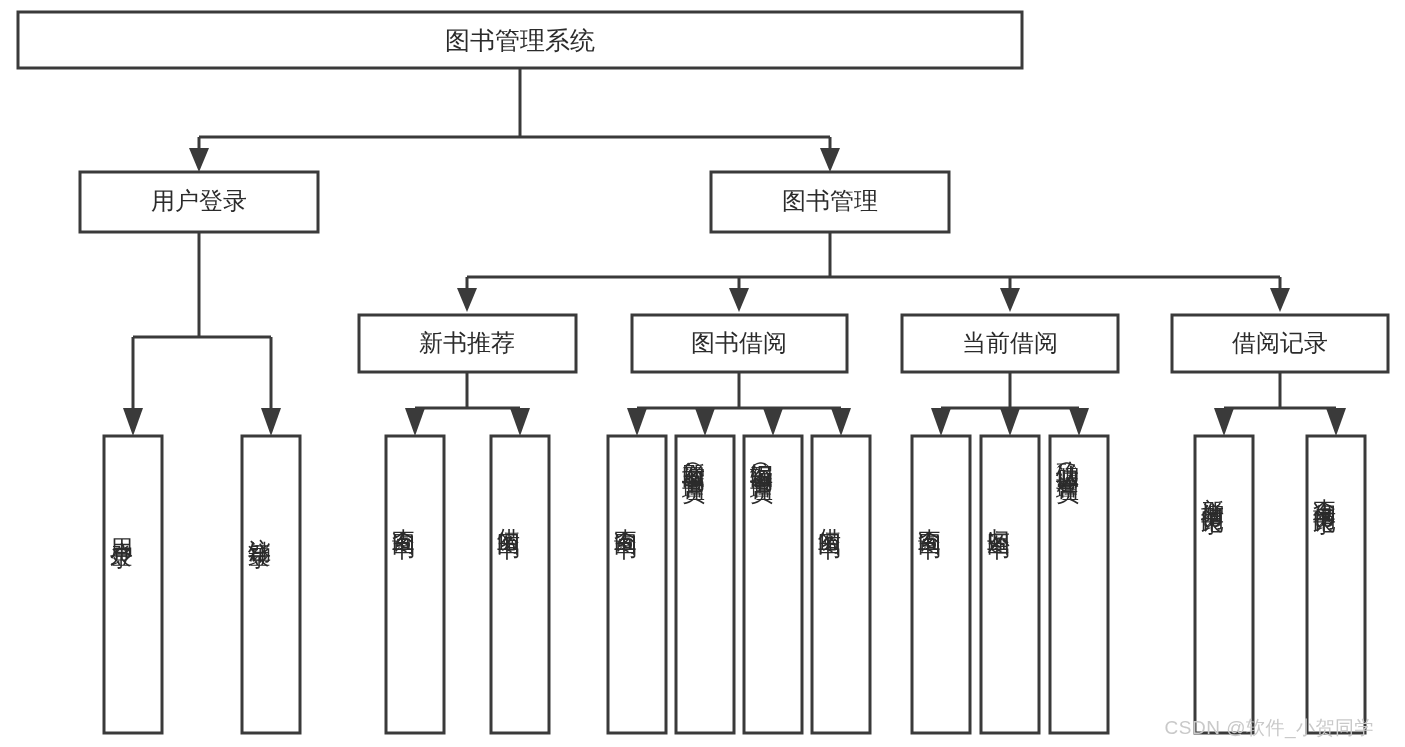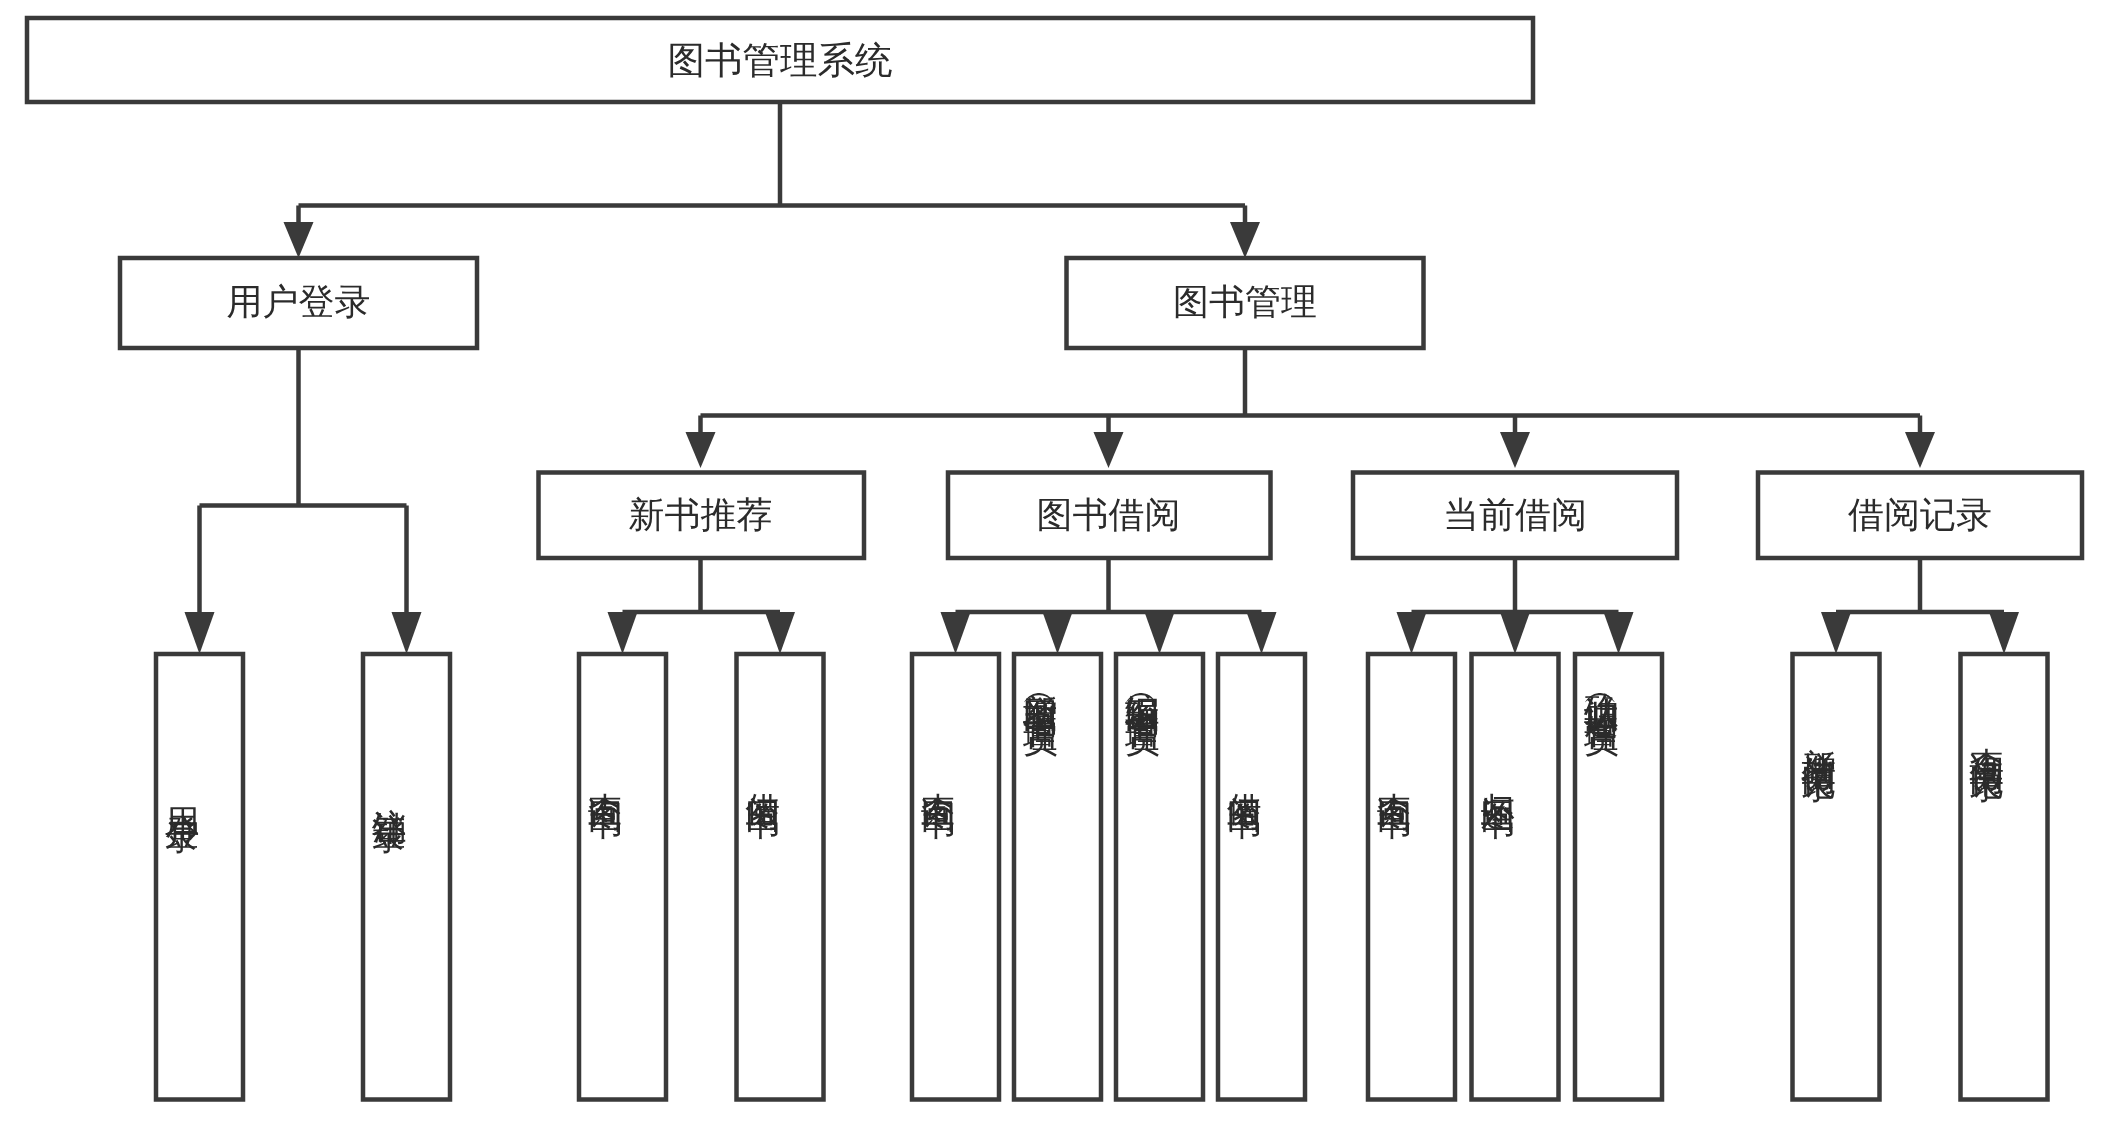--- a/index.html
+++ b/index.html
@@ -258,14 +258,15 @@
   <div class="leaf-label" style="left:918px; top:510px;">查询图书</div>
 
   <div class="leaf-label" style="left:987px; top:510px;">归还图书</div>
 
   <div class="leaf-label" style="left:1056px; top:443px;">确认归还（管理员）</div>
 
   <div class="leaf-label" style="left:1201px; top:480px;">新增借阅记录</div>
 
   <div class="leaf-label" style="left:1313px; top:480px;">查询借阅记录</div>
 
+  <div id="watermark">CSDN @软件_小贺同学</div>
 
 </div>
 
 </body></html>

